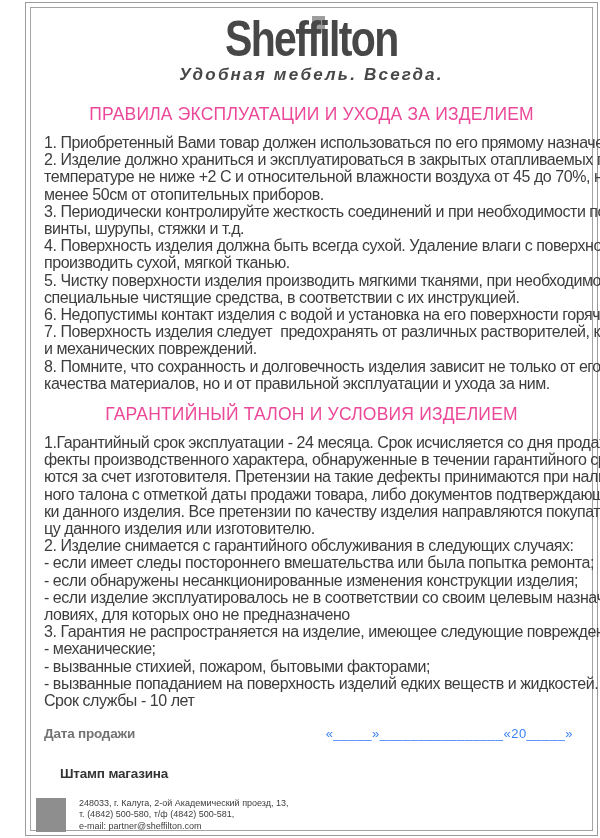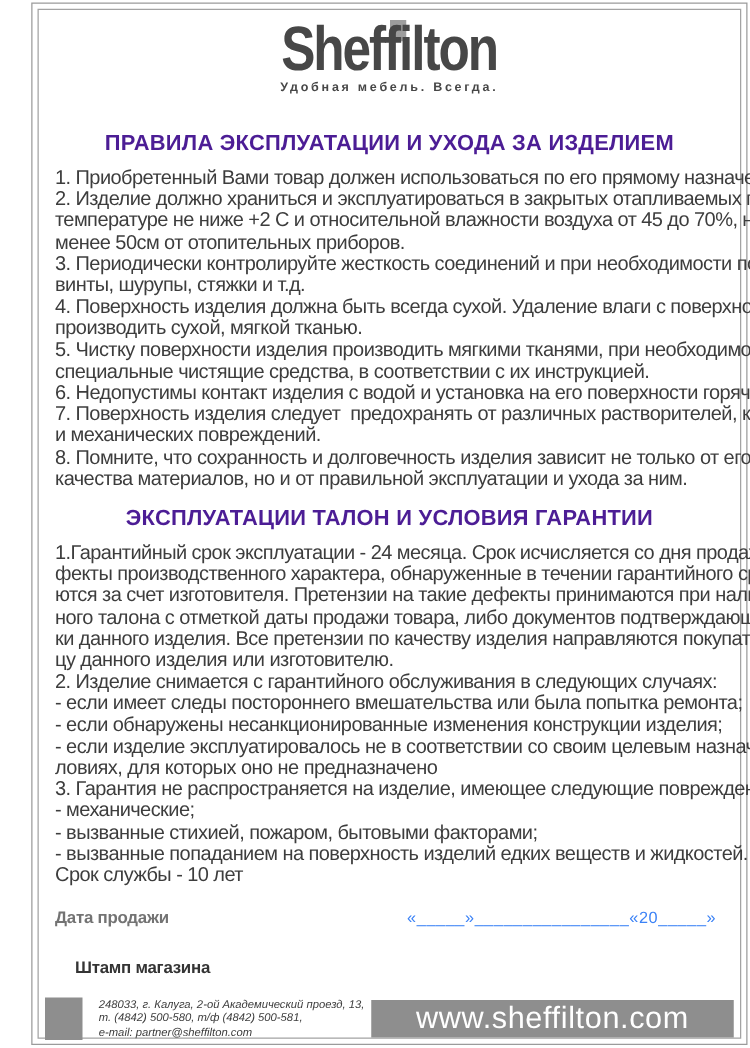--- a/index.html
+++ b/index.html
@@ -12,43 +12,43 @@
 
   .content { position: absolute; top: 8px; left: 21px; right: 21px; bottom: 8px; }
 
   
   .logo-block { position: relative; text-align: center; padding-top: 6px; height: 84px; }
   .logo-square { position: absolute; top: 8px; left: calc(50% + 0px); width: 13px; height: 17px;
                  background: #9d9d9d; z-index: 0; }
   .logo-text { position: relative; z-index: 1; display: inline-block; font-weight: 700;
                font-size: 50px; line-height: 50px; color: #474747; letter-spacing: -2px;
                transform: scaleX(0.82); transform-origin: center; }
-  .tagline { position: relative; z-index: 1; font-weight: 700; font-size: 10px; letter-spacing: 2.2px;
-             color: #474747; margin-top: 1px; }
+  .tagline { position: relative; z-index: 1; font-weight: 700; font-size: 17px; letter-spacing: 2.2px;
+             color: #474747; margin-top: 1px; font-style: italic; }
 
   
-  h1.section-title { text-align: center; color: #4c1d95; font-size: 17.5px; font-weight: 700;
+  h1.section-title { text-align: center; color: #ec4899; font-size: 17.5px; font-weight: 400;
                      letter-spacing: 0.2px; margin-top: 12px; margin-bottom: 9px; }
   .body-text { white-space: pre; font-size: 16px; line-height: 17.2px; letter-spacing: -0.45px;
                color: #3d3d3d; }
 
   
   .sale-row { display: flex; justify-content: space-between; align-items: baseline;
               margin-top: 17px; padding-right: 6px; }
   .sale-label { font-weight: 700; font-size: 13.5px; color: #737373; letter-spacing: -0.2px; }
   .sale-blank { font-size: 13px; color: #3b82f6; letter-spacing: 0.5px; }
   .stamp-label { font-weight: 700; font-size: 13.5px; color: #343434; letter-spacing: -0.2px;
                  margin-top: 25px; padding-left: 16px; }
 
   
   .footer { position: absolute; left: 13px; right: 13px; bottom: 5px; height: 36px;
             display: flex; align-items: center; }
   .footer-square { width: 30px; height: 34px; background: #8e8e8e; flex: 0 0 auto; }
   .footer-address { white-space: pre; font-size: 9px; line-height: 11.5px; color: #3c3c3c;
-                    margin-left: 13px; letter-spacing: 0; font-style: italic; }
+                    margin-left: 13px; letter-spacing: 0; }
   .url-bar { margin-left: auto; background: #8e8e8e; color: #ffffff; width: 290px; height: 30px;
              text-align: center; font-size: 24.5px; line-height: 29px; letter-spacing: 0.5px;
              font-weight: 400; }
 </style>
 </head>
 <body>
 
 <div class="page">
   <div class="frame-outer"></div>
   <div class="frame-inner"></div>
@@ -74,21 +74,21 @@
 5. Чистку поверхности изделия производить мягкими тканями, при необходимости используя
 специальные чистящие средства, в соответствии с их инструкцией.
 6. Недопустимы контакт изделия с водой и установка на его поверхности горячих предметов.
 7. Поверхность изделия следует  предохранять от различных растворителей, кислот, щелочей
 и механических повреждений.
 8. Помните, что сохранность и долговечность изделия зависит не только от его конструкции и
 качества материалов, но и от правильной эксплуатации и ухода за ним.</div>
     </section>
 
     <section>
-      <h1 class="section-title">ЭКСПЛУАТАЦИИ ТАЛОН И УСЛОВИЯ ГАРАНТИИ</h1>
+      <h1 class="section-title">ГАРАНТИЙНЫЙ ТАЛОН И УСЛОВИЯ ИЗДЕЛИЕМ</h1>
       <div class="body-text">1.Гарантийный срок эксплуатации - 24 месяца. Срок исчисляется со дня продажи изделия. Де-
 фекты производственного характера, обнаруженные в течении гарантийного срока, устраня-
 ются за счет изготовителя. Претензии на такие дефекты принимаются при наличии гарантий-
 ного талона с отметкой даты продажи товара, либо документов подтверждающих факт покуп-
 ки данного изделия. Все претензии по качеству изделия направляются покупателем к продав-
 цу данного изделия или изготовителю.
 2. Изделие снимается с гарантийного обслуживания в следующих случаях:
 - если имеет следы постороннего вмешательства или была попытка ремонта;
 - если обнаружены несанкционированные изменения конструкции изделия;
 - если изделие эксплуатировалось не в соответствии со своим целевым назначением или в ус-
@@ -107,15 +107,14 @@
 
     <div class="stamp-label">Штамп магазина</div>
 
   </div>
 
   <footer class="footer">
     <div class="footer-square"></div>
     <div class="footer-address">248033, г. Калуга, 2-ой Академический проезд, 13,
 т. (4842) 500-580, т/ф (4842) 500-581,
 e-mail: partner@sheffilton.com</div>
-    <div class="url-bar">www.sheffilton.com</div>
   </footer>
 </div>
 
 </body></html>

